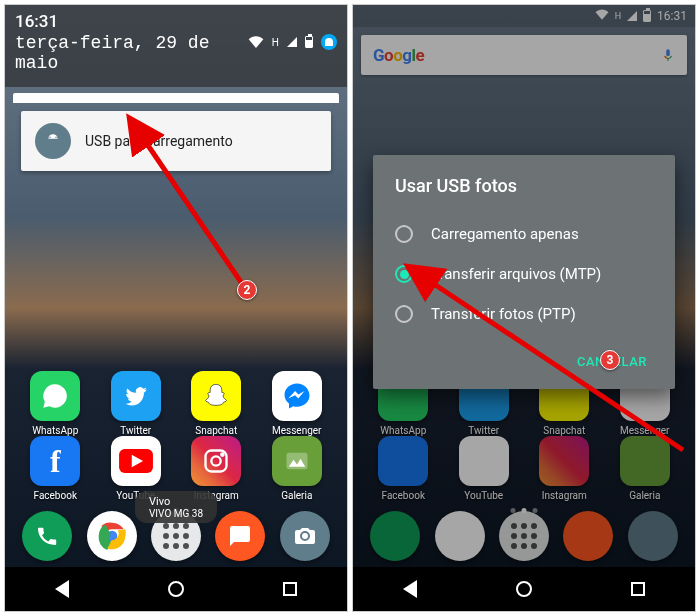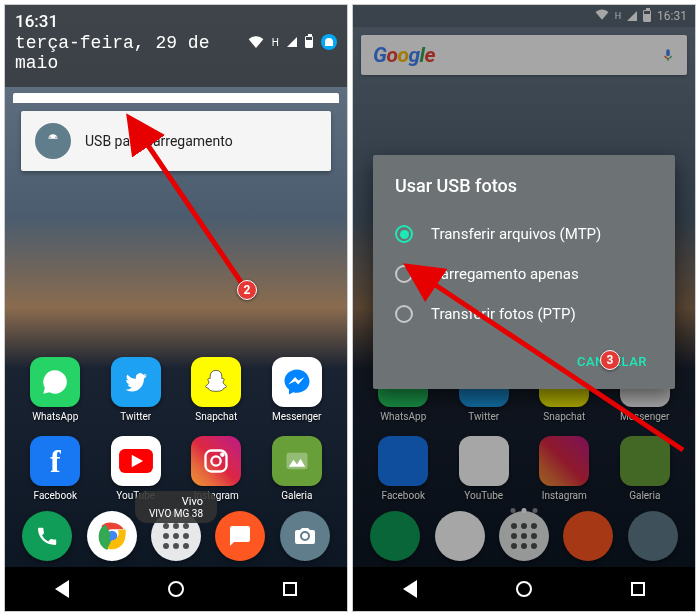--- a/index.html
+++ b/index.html
@@ -69,37 +69,36 @@
   .gbar {
     margin: 8px;
     background: #fff;
     border-radius: 2px;
     height: 40px;
     display: flex;
     align-items: center;
     padding: 0 12px;
     box-shadow: 0 1px 3px rgba(0,0,0,0.3);
   }
-  .gbar .logo { font-weight: bold; font-size: 21px; letter-spacing: -0.5px; font-style: italic; }
+  .gbar .logo { font-weight: bold; font-size: 17px; letter-spacing: -0.5px; }
   .gbar .logo span:nth-child(1){color:#4285f4}
   .gbar .logo span:nth-child(2){color:#ea4335}
   .gbar .logo span:nth-child(3){color:#fbbc05}
   .gbar .logo span:nth-child(4){color:#4285f4}
   .gbar .logo span:nth-child(5){color:#34a853}
   .gbar .logo span:nth-child(6){color:#ea4335}
   .gbar .mic { margin-left:auto; width:14px; height:18px; }
 
   
   .appgrid {
     position: absolute;
     bottom: 110px;
     left: 0; right: 0;
     display: grid;
     grid-template-columns: repeat(4, 1fr);
-    row-gap: 14px;
     padding: 0 10px;
   }
   .app { display:flex; flex-direction:column; align-items:center; gap:4px; }
   .app .ic { width:50px; height:50px; border-radius:12px; display:flex; align-items:center; justify-content:center; font-size:26px; box-shadow: 0 2px 4px rgba(0,0,0,0.4); }
   .app .lbl { color:#fff; font-size:10px; text-shadow:0 1px 2px rgba(0,0,0,0.8); }
   .ic-wa{background:#25d366;} .ic-tw{background:#1da1f2;} .ic-sc{background:#fffc00;} .ic-ms{background:#fff;}
   .ic-fb{background:#1877f2;} .ic-yt{background:#fff;} .ic-ig{background:linear-gradient(45deg,#f09433,#e6683c,#dc2743,#cc2366,#bc1888);} .ic-gl{background:#689f38;}
 
   
   .dock {
@@ -114,21 +113,21 @@
   .dic-sm{background:#ff5722;color:#fff;}
   .dic-cm{background:#607d8b;color:#fff;}
   .dots{ width:6px;height:6px;border-radius:50%;background:#555; box-shadow: 10px 0 #555, -10px 0 #555, 0 10px #555, 0 -10px #555, 10px 10px #555, -10px -10px #555, 10px -10px #555, -10px 10px #555;}
 
   .carrier-pop {
     position:absolute;
     bottom:88px; left:50%; transform:translateX(-50%);
     background:rgba(50,50,50,0.9);
     color:#fff; font-size:10px;
     padding:4px 14px; border-radius:12px;
-    text-align:right;
+    text-align:left;
   }
   .carrier-pop .c1{font-size:11px;}
 
   
   .navbar {
     position:absolute; bottom:0; left:0; right:0; height:44px;
     background:#000;
     display:flex; justify-content:space-around; align-items:center;
   }
   .nav-back{ width:0;height:0;border-top:9px solid transparent;border-bottom:9px solid transparent;border-right:14px solid #fff;}
@@ -422,27 +421,27 @@
     <div class="dic dic-ap">
         <div class="dots"></div>
       </div>
     <div class="dic dic-sm"></div>
     <div class="dic dic-cm"></div>
   </div>
 
   <div class="dialog-back"></div>
   <div class="dialog">
     <div class="dtitle">Usar USB fotos</div>
+    <div class="ropt">
+      <div class="radio"></div>
+      <div class="rl">Carregamento apenas</div>
+    </div>
     <div class="ropt sel">
       <div class="radio"></div>
       <div class="rl">Transferir arquivos (MTP)</div>
-    </div>
-    <div class="ropt">
-      <div class="radio"></div>
-      <div class="rl">Carregamento apenas</div>
     </div>
     <div class="ropt">
       <div class="radio"></div>
       <div class="rl">Transferir fotos (PTP)</div>
     </div>
     <div class="actions">
       <div class="cancel">CANCELAR</div>
     </div>
   </div>
 

